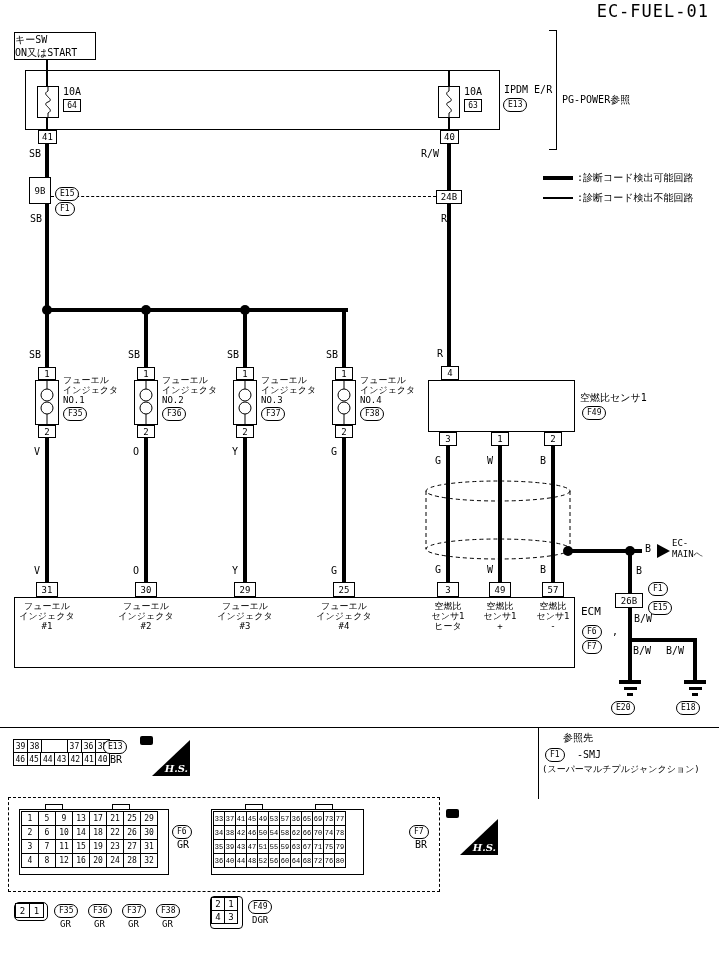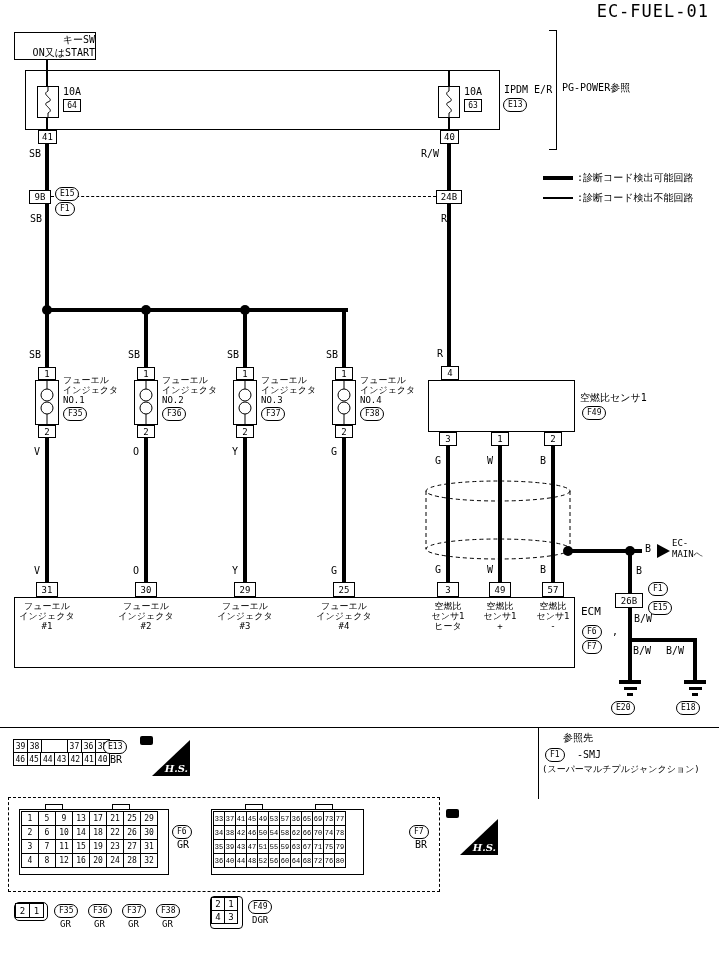--- a/index.html
+++ b/index.html
@@ -100,21 +100,21 @@
   <div class="dot" style="left:625px;top:546px"></div>
   <div class="vl t" style="left:628px;top:553px;height:41px"></div>
   <div class="vl t" style="left:628px;top:608px;height:72px"></div>
   <div class="hl t" style="left:628px;top:638px;width:69px"></div>
   <div class="vl t" style="left:693px;top:642px;height:38px"></div>
   <div class="arrow" style="left:657px;top:544px"></div>
 
   <div class="hl" style="left:0;top:727px;width:719px;height:1px"></div>
   <div class="vl" style="left:538px;top:727px;width:1px;height:72px"></div>
 
-  <div class="box" style="left:14px;top:32px;width:82px;height:28px;text-align:right;font-size:10px;line-height:13px">
+  <div class="box" style="left:14px;top:32px;width:82px;height:28px;text-align:left;font-size:10px;line-height:13px">
     <div>キーSW</div>
     <div>ON又はSTART</div>
   </div>
 
   <div class="box fusebox" style="left:37px;top:86px;width:22px;height:32px">
     <svg width="20" height="30" viewBox="0 0 20 30">
       <path d="M10 0 V4 M10 26 V30" stroke="#000" fill="none"></path>
       <path d="M10 4 C2 8 18 12 10 15 C2 18 18 22 10 26" stroke="#000" fill="none"></path>
     </svg>
   </div>
@@ -133,28 +133,28 @@
   <div class="pin" style="left:464px;top:99px;width:18px;height:13px;font-size:8px">63</div>
   <div class="pin" style="left:440px;top:130px;width:19px;height:14px">40</div>
   <div class="lbl" style="left:421px;top:148px">R/W</div>
 
   <div class="lbl" style="left:504px;top:84px">IPDM E/R</div>
   <div class="oval" style="left:503px;top:98px">E13</div>
 
   <div class="vl" style="left:556px;top:30px;width:1px;height:120px"></div>
   <div class="hl" style="left:549px;top:30px;width:8px;height:1px"></div>
   <div class="hl" style="left:549px;top:149px;width:8px;height:1px"></div>
-  <div class="lbl" style="left:562px;top:82px">PG-POWER参照</div>
+  <div class="lbl" style="left:562px;top:94px">PG-POWER参照</div>
 
   <div class="hl t" style="left:543px;top:176px;width:30px"></div>
   <div class="lbl" style="left:577px;top:172px">:診断コード検出可能回路</div>
   <div class="hl" style="left:543px;top:197px;width:30px"></div>
   <div class="lbl" style="left:577px;top:192px">:診断コード検出不能回路</div>
 
-  <div class="pin" style="left:29px;top:190px;width:22px;height:14px">9B</div>
+  <div class="pin" style="left:29px;top:177px;width:22px;height:27px">9B</div>
   <div class="oval" style="left:55px;top:187px">E15</div>
   <div class="oval" style="left:55px;top:202px">F1</div>
   <div class="pin" style="left:436px;top:190px;width:26px;height:14px">24B</div>
   <div class="lbl" style="left:30px;top:213px">SB</div>
   <div class="lbl" style="left:441px;top:213px">R</div>
 
   <div class="inj-col" style="left:27px">
     <div class="lbl" style="left:2px;top:0">SB</div>
     <div class="pin" style="left:11px;top:18px;width:18px;height:13px">1</div>
     <div class="box coilbox" style="left:8px;top:31px;width:24px;height:45px">

